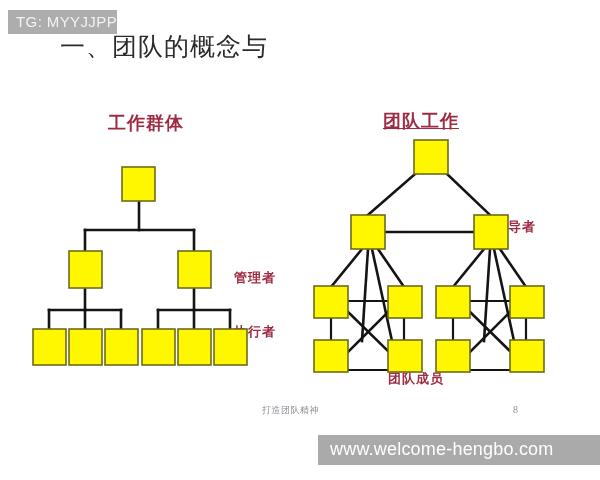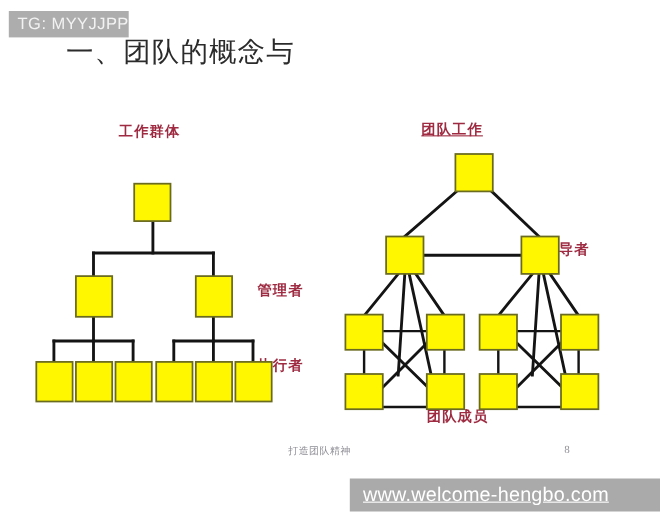--- a/index.html
+++ b/index.html
@@ -54,21 +54,21 @@
     top: 105px;
   }
   #diagram-left  { left: 18px;  width: 300px; height: 290px; }
   #diagram-right { left: 300px; width: 300px; height: 300px; }
 
   .diag-heading {
     position: absolute;
     color: #9e2b41;
     font-family: "DejaVu Sans", "Liberation Sans", sans-serif;
     font-weight: bold;
-    font-size: 13px;
+    font-size: 18px;
     letter-spacing: 1px;
     white-space: nowrap;
     text-align: right;
   }
   .side-label {
     position: absolute;
     color: #9e2b41;
     font-family: "DejaVu Serif", "Liberation Serif", serif;
     font-weight: bold;
     font-size: 13px;
@@ -112,37 +112,36 @@
   }
   #watermark-text {
     position: absolute;
     left: 12px;
     top: 4px;
     color: #ffffff;
     font-family: "Liberation Sans", "DejaVu Sans", sans-serif;
     font-size: 18px;
     letter-spacing: 0.2px;
     white-space: nowrap;
-    text-decoration: underline;
   }
 </style>
 </head>
 <body>
 
 <div id="slide">
 
   <div id="tg-tag">TG: MYYJJPP</div>
 
   <div id="slide-title">
     <span class="ln1">一、团队的概念与</span>
   </div>
 
   <div id="diagram-left" class="diagram">
     <div class="diag-heading" style="left:90px; top:6px;">工作群体</div>
-    <div class="side-label" style="left:216px; top:150px;text-align:center;">管理者</div>
+    <div class="side-label" style="left:216px; top:164px;text-align:center;">管理者</div>
     <div class="side-label" style="left:216px; top:218px;">执行者</div>
 
     <svg class="net" width="300" height="290" viewBox="0 0 300 290">
 
       <line class="edge" x1="121" y1="95" x2="121" y2="125"></line>
       <line class="edge" x1="67" y1="125" x2="176" y2="125"></line>
       <line class="edge" x1="67" y1="125" x2="67" y2="147"></line>
       <line class="edge" x1="176" y1="125" x2="176" y2="147"></line>
 
       <line class="edge" x1="67" y1="182" x2="67" y2="205"></line>

